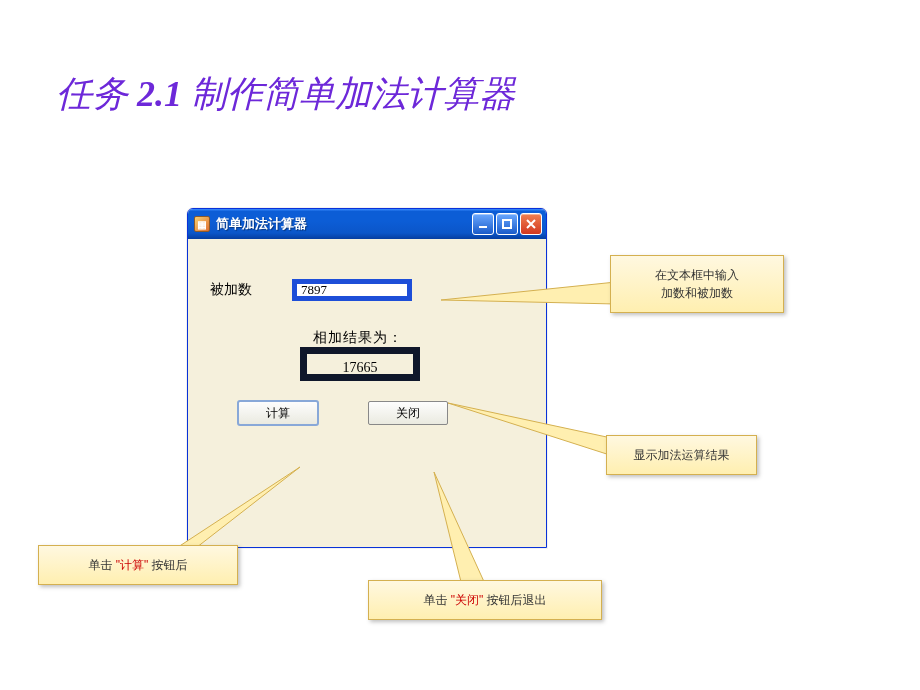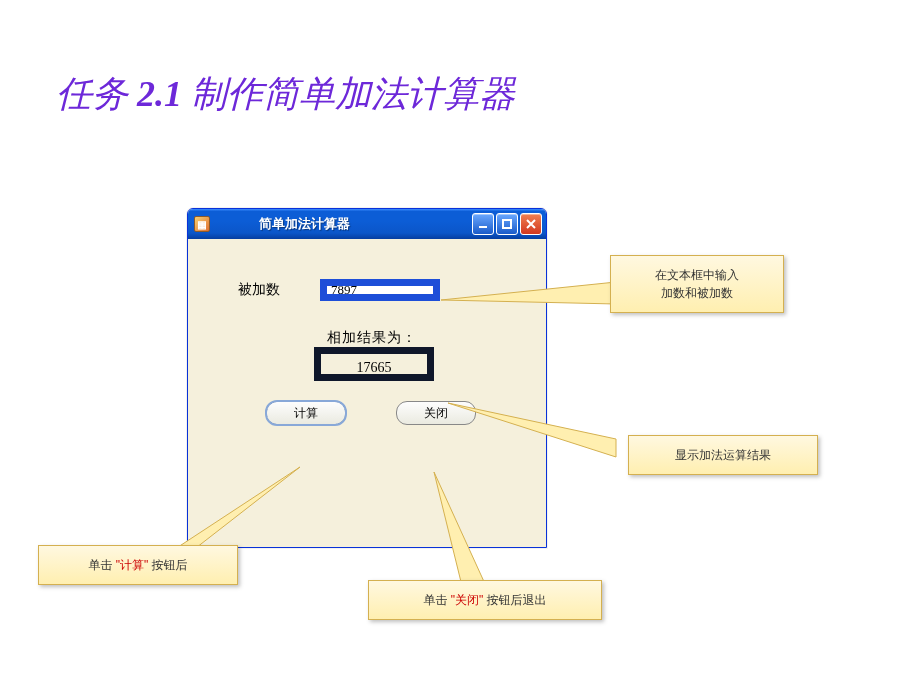--- a/index.html
+++ b/index.html
@@ -50,47 +50,46 @@
       border-radius: 2px;
       display:inline-flex;align-items:center;justify-content:center;
       font-size:10px;color:#fff;font-weight:bold;
     }
     .titlebar .title-text {
       color: #fff;
       font-size: 13px;
       font-weight: bold;
       flex: 1;
       text-shadow: 1px 1px 1px rgba(0,0,0,0.4);
-      margin-left: 43px;
     }
     .titlebar .controls { display: flex; gap: 2px; }
     .titlebar .ctrl {
       width: 22px; height: 22px;
       border-radius: 3px;
       border: 1px solid #fff;
       display: flex; align-items: center; justify-content: center;
       font-size: 12px; color: #fff; font-weight: bold;
       background: linear-gradient(to bottom,#6aa8ff,#1a5bc9);
       box-shadow: inset 0 1px 0 rgba(255,255,255,0.4);
     }
     .titlebar .ctrl.close { background: linear-gradient(to bottom,#f08050,#d23820); }
     .ctrl svg { width:12px;height:12px;stroke:#fff;stroke-width:2;fill:none; }
     
     .win-body {
-      padding: 40px 30px 20px 44px;
+      padding: 40px 30px 20px 16px;
       font-size: 14px;
       color: #000;
       font-family: "SimSun", serif;
     }
     .form-row { display: flex; align-items: center; margin-bottom: 16px; }
     .form-row .lbl { width: 88px; text-align: left; padding-left: 6px; }
     .form-row input {
       width: 120px;
       height: 22px;
-      border: 7px solid #1d4ed8;
+      border: 5px solid #1d4ed8;
       background: #fff;
       padding: 0 4px;
       font-size: 13px;
       font-family: inherit;
     }
     .result-row { display: flex; align-items: center; margin: 28px 0 20px 0; flex-direction: column; }
     .result-row .lbl { width: 106px; text-align: left; padding-left: 6px; letter-spacing:1px;}
     .result-box {
       width: 120px;
       height: 34px;
@@ -98,21 +97,21 @@
       text-align: center;
       line-height: 28px;
       font-size: 14px;
       background: transparent;
     }
     .btn-row { display: flex; gap: 50px; padding-left: 34px; margin-top: 14px;}
     .xp-btn {
       width: 80px; height: 24px;
       background: linear-gradient(to bottom,#fdfdfd,#eaeae0);
       border: 1px solid #888;
-      border-radius: 11px;
+      border-radius: 2px;
       font-size: 12px;
       font-family: "SimSun", serif;
       cursor: pointer;
     }
     .xp-btn.focus { border: 1px dotted #333; outline: 2px solid #88a8d8; outline-offset:-1px; }
     
     
     .callout {
       position: absolute;
       background: linear-gradient(to bottom,#fff8e0,#ffefb0);
@@ -184,21 +183,21 @@
 </svg>
 <svg class="pointer" style="left:426px;top:472px;width:80px;height:120px">
   <path d="M8 0 L60 114 L36 114 Z"></path>
 </svg>
 
 <div class="callout" style="left:610px;top:255px;width:174px">
   <span style="white-space:pre-line">在文本框中输入
 加数和被加数</span>
 </div>
 
-<div class="callout" style="left:628px;top:435px;width:190px">
+<div class="callout" style="left:606px;top:435px;width:151px">
   <span>显示加法运算结果</span>
 </div>
 
 <div class="callout" style="left:38px;top:545px;width:200px">
   <span>单击</span>
   <span class="red">"计算"</span>
   <span>按钮后</span>
 </div>
 
 <div class="callout" style="left:368px;top:580px;width:234px">

